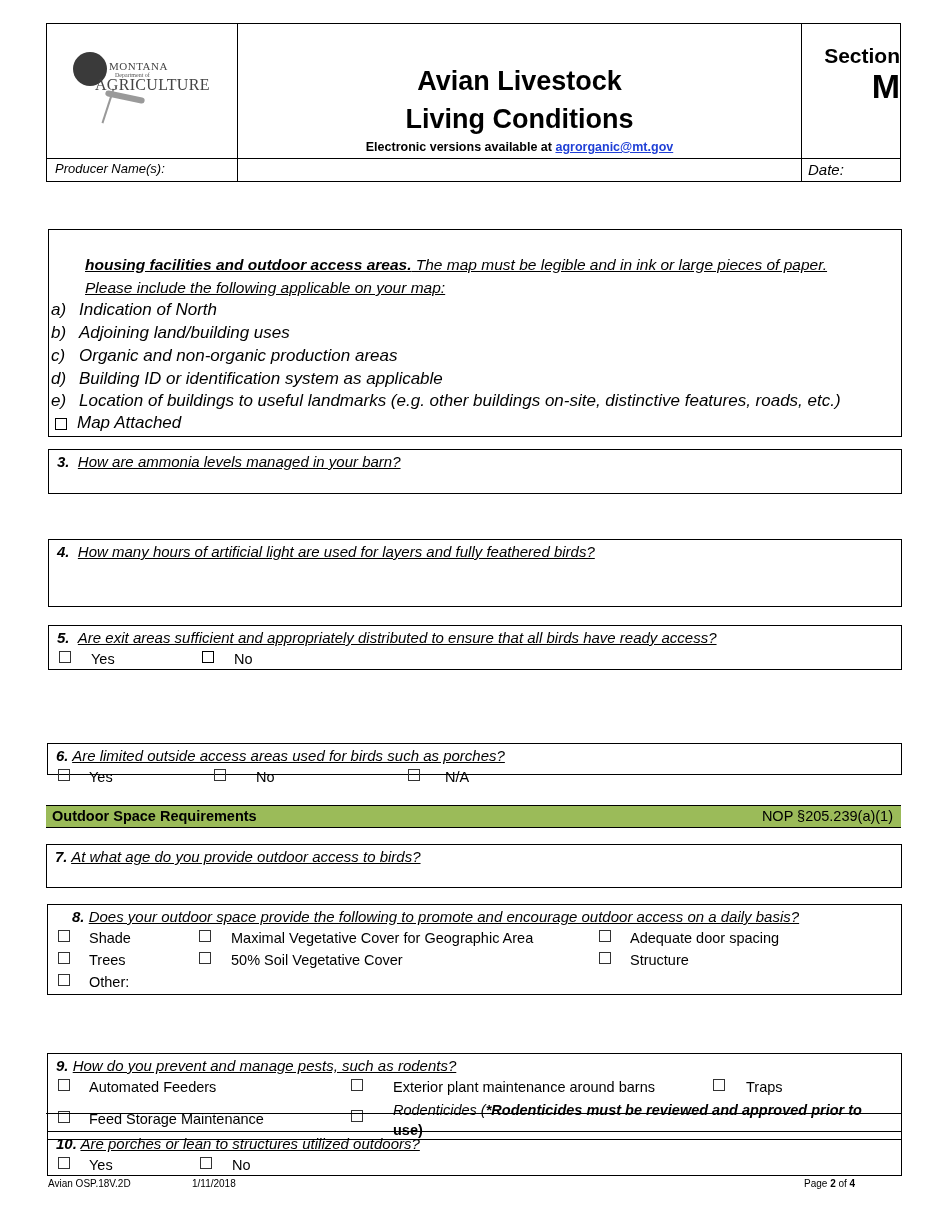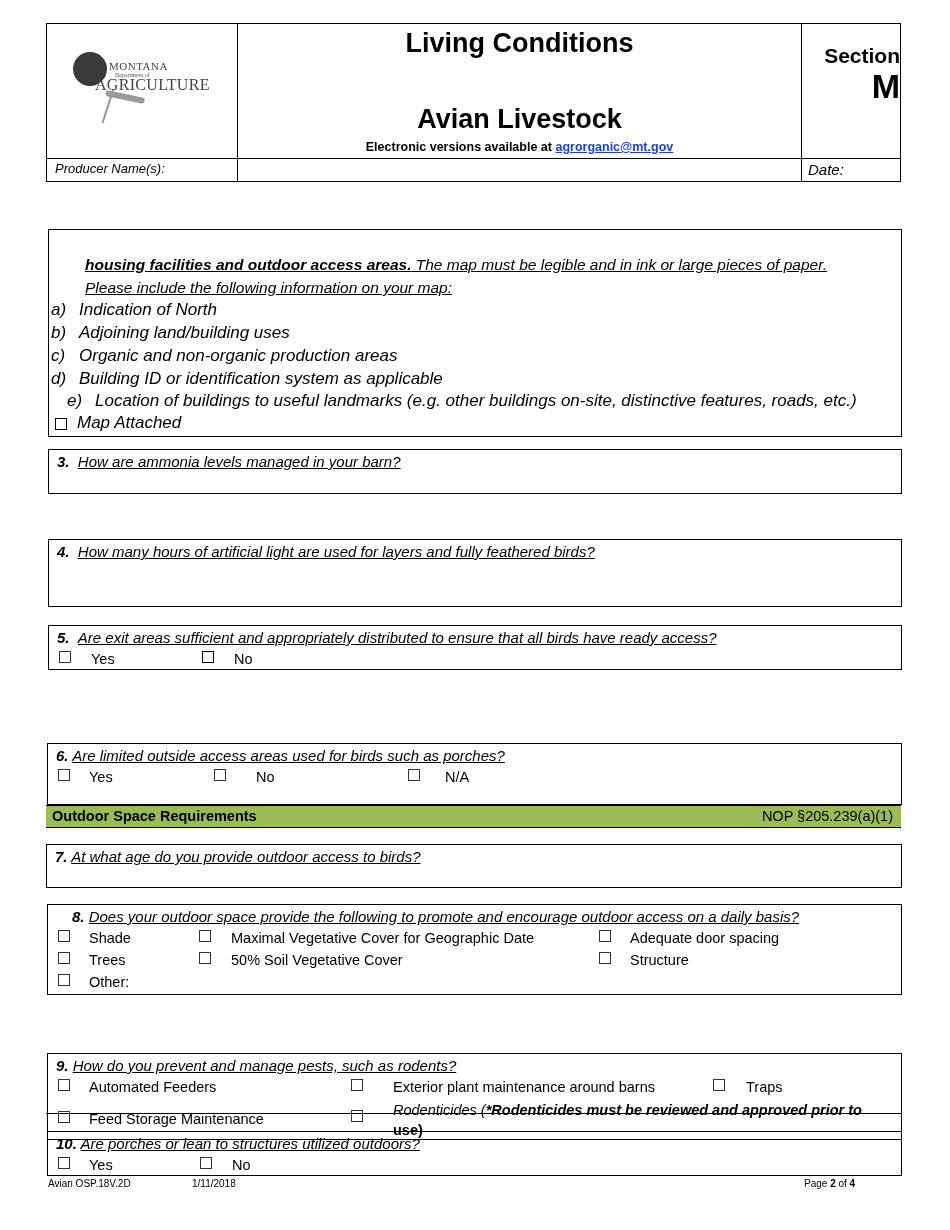--- a/index.html
+++ b/index.html
@@ -65,22 +65,22 @@
     <div class="logo">
       <div class="disc"></div>
       <div class="stem"></div>
       <div class="leaf"></div>
       <div class="montana">MONTANA</div>
       <div class="dept">Department of</div>
       <div class="agri">AGRICULTURE</div>
     </div>
   </div>
   <div class="title-cell">
+    <div class="title-line title-1">Avian Livestock</div>
     <div class="title-line">Living Conditions</div>
-    <div class="title-line title-1">Avian Livestock</div>
     <div class="elec">
       <span>Electronic versions available at</span>
       <a>agrorganic@mt.gov</a>
     </div>
   </div>
   <div class="section-cell">
     <div class="sec-word">Section</div>
     <div class="sec-letter">M</div>
   </div>
   <div class="row2">
@@ -88,27 +88,27 @@
     <div class="pn-value"></div>
     <div class="date-label">Date:</div>
   </div>
 </div>
 
 <div class="box" style="left:48px; top:229px; width:854px; height:208px;">
   <div class="q abs" style="left:36px; top:24px; white-space:nowrap;">
     <b class="u">housing facilities and outdoor access areas.</b><span class="u"> The map must be legible and in ink or large pieces of paper.</span>
   </div>
   <div class="q abs" style="left:36px; top:47px;">
-    <span class="u">Please include the following information on your map:</span>
+    <span class="u">Please include the following applicable on your map:</span>
   </div>
   <div class="list-item" style="top:69px;"><span class="letter">a)</span><span>Indication of North</span></div>
   <div class="list-item" style="top:92px;"><span class="letter">b)</span><span>Adjoining land/building uses</span></div>
   <div class="list-item" style="top:115px;"><span class="letter">c)</span><span>Organic and non-organic production areas</span></div>
   <div class="list-item" style="top:138px;"><span class="letter">d)</span><span>Building ID or identification system as applicable</span></div>
-  <div class="list-item" style="top:160px;margin-left:16px;"><span class="letter">e)</span><span>Location of buildings to useful landmarks (e.g. other buildings on-site, distinctive features, roads, etc.)</span></div>
+  <div class="list-item" style="top:160px;"><span class="letter">e)</span><span>Location of buildings to useful landmarks (e.g. other buildings on-site, distinctive features, roads, etc.)</span></div>
   <div class="list-item" style="top:182px; left:6px;">
     <span class="cb" style="margin-right:10px; border-color:#000;"></span><span>Map Attached</span>
   </div>
 </div>
 
 <div class="box" style="left:48px; top:449px; width:854px; height:45px;">
   <div class="q cond abs" style="left:8px; top:1px;">
     <span class="num">3.</span>&nbsp;&nbsp;<span class="u">How are ammonia levels managed in your barn?</span>
   </div>
 </div>
@@ -126,21 +126,21 @@
   <div class="opt" style="left:10px; top:23px;">
     <span class="cb"></span>
     <span class="lbl" style="left:32px;">Yes</span>
   </div>
   <div class="opt" style="left:153px; top:23px;">
     <span class="cb" style="border-color:#000;"></span>
     <span class="lbl" style="left:32px;">No</span>
   </div>
 </div>
 
-<div class="box" style="left:47px; top:743px; width:855px; height:62px;">
+<div class="box" style="left:47px; top:743px; width:855px; height:32px;">
   <div class="q cond abs" style="left:8px; top:1px;">
     <span class="num">6.</span> <span class="u">Are limited outside access areas used for birds such as porches?</span>
   </div>
   <div class="opt" style="left:10px; top:23px;">
     <span class="cb"></span>
     <span class="lbl" style="left:31px;">Yes</span>
   </div>
   <div class="opt" style="left:166px; top:23px;">
     <span class="cb"></span>
     <span class="lbl" style="left:42px;">No</span>
@@ -165,21 +165,21 @@
 <div class="box" style="left:47px; top:904px; width:855px; height:91px;">
   <div class="q cond abs" style="left:24px; top:1px; white-space:nowrap;">
     <span class="num">8.</span> <span class="u">Does your outdoor space provide the following to promote and encourage outdoor access on a daily basis?</span>
   </div>
   <div class="opt" style="left:10px; top:23px;">
     <span class="cb"></span>
     <span class="lbl" style="left:31px;">Shade</span>
   </div>
   <div class="opt" style="left:151px; top:23px;">
     <span class="cb"></span>
-    <span class="lbl" style="left:32px;">Maximal Vegetative Cover for Geographic Date</span>
+    <span class="lbl" style="left:32px;">Maximal Vegetative Cover for Geographic Area</span>
   </div>
   <div class="opt" style="left:551px; top:23px;">
     <span class="cb"></span>
     <span class="lbl" style="left:31px;">Adequate door spacing</span>
   </div>
   <div class="opt" style="left:10px; top:45px;">
     <span class="cb"></span>
     <span class="lbl" style="left:31px;">Trees</span>
   </div>
   <div class="opt" style="left:151px; top:45px;">

